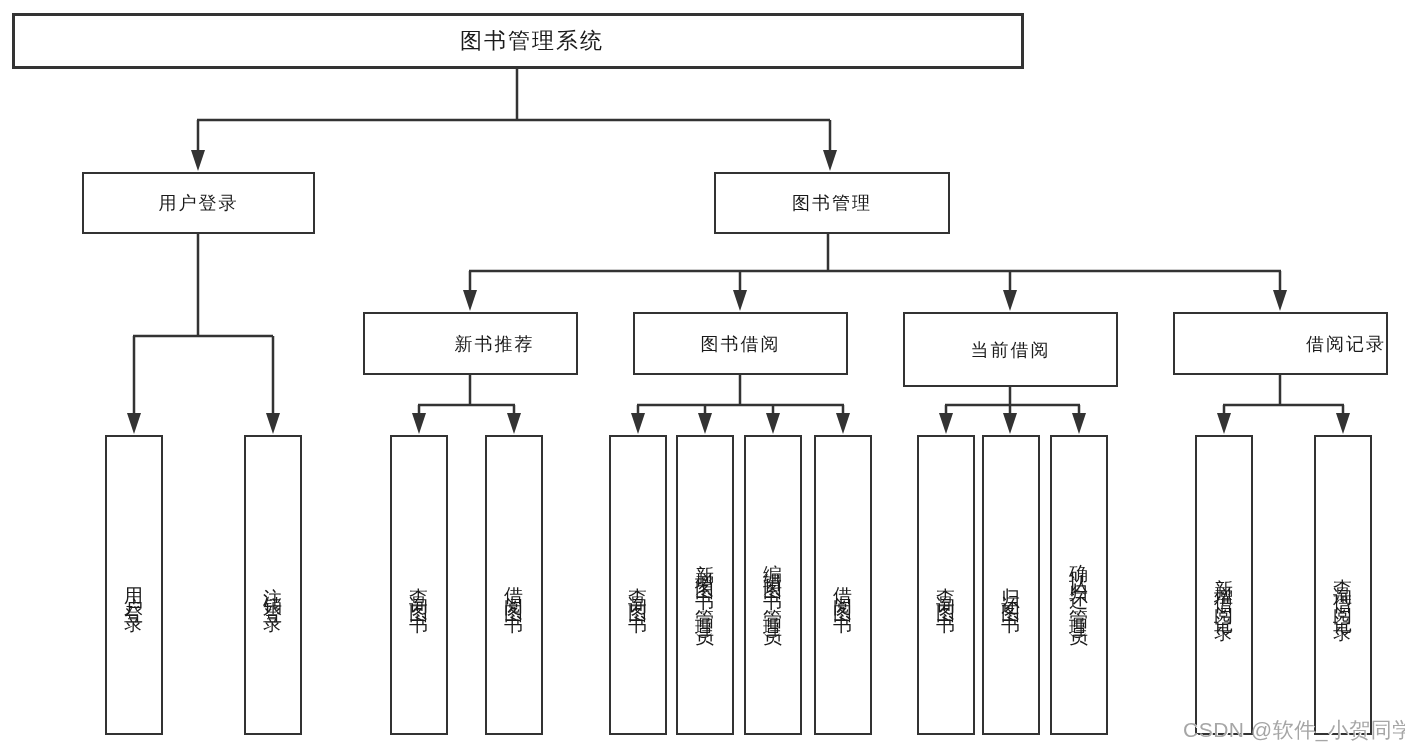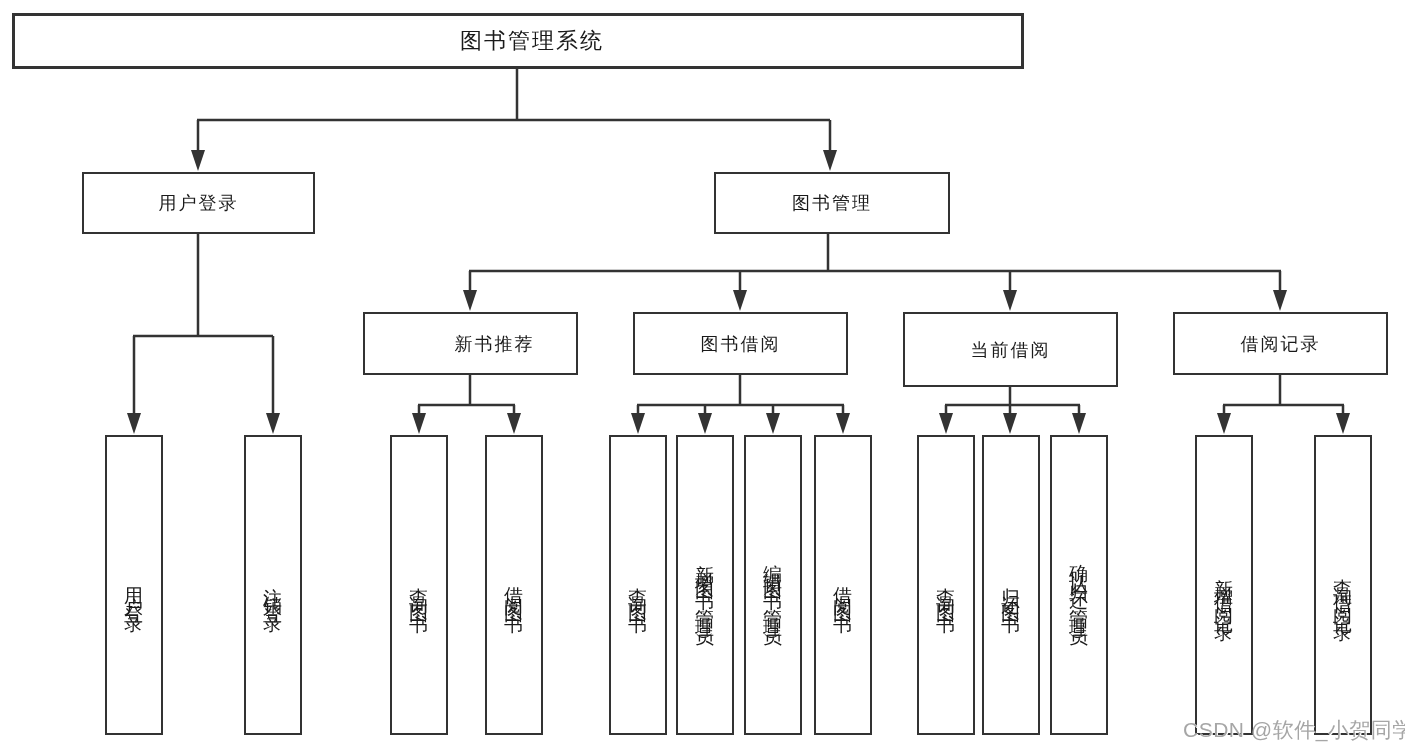--- a/index.html
+++ b/index.html
@@ -140,21 +140,21 @@
 
   <div class="node" style="left:363px; top:312px; width:215px; height:63px;padding-left:48px;">
     <span>新书推荐</span>
   </div>
   <div class="node" style="left:633px; top:312px; width:215px; height:63px;text-align:right;">
     <span>图书借阅</span>
   </div>
   <div class="node" style="left:903px; top:312px; width:215px; height:75px;">
     <span>当前借阅</span>
   </div>
-  <div class="node" style="left:1173px; top:312px; width:215px; height:63px;">
+  <div class="node" style="left:1173px; top:312px; width:215px; height:63px;justify-content:flex-end;">
     <span>借阅记录</span>
   </div>
 
   <div class="leaf" style="left:105px;">
     <span class="vtext">用户登录</span>
   </div>
   <div class="leaf" style="left:244px;">
     <span class="vtext">注销登录</span>
   </div>
 

